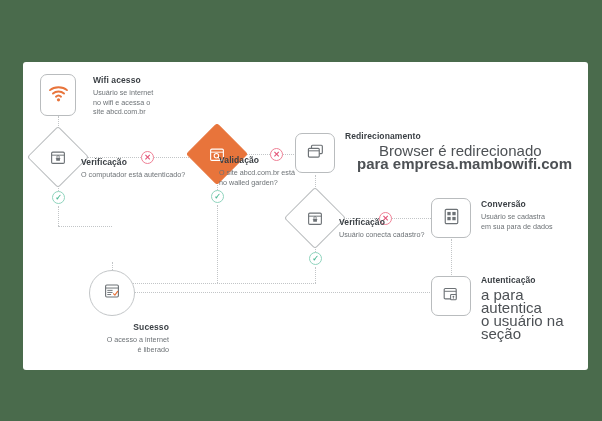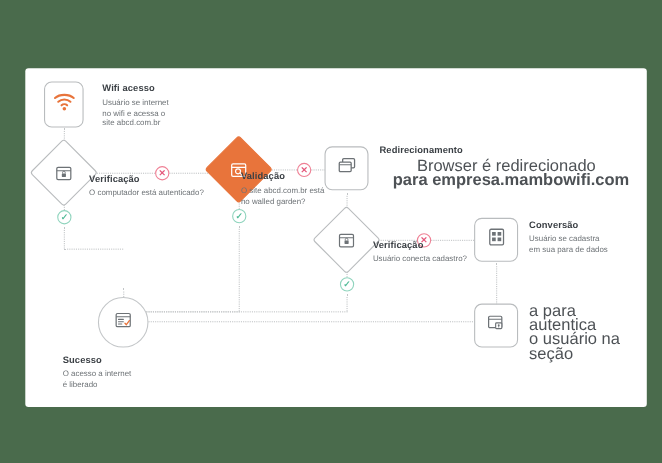--- a/index.html
+++ b/index.html
@@ -43,21 +43,21 @@
   
   .lbl{position:absolute;}
   .lbl .ttl{
     font-size:8.5px;font-weight:bold;color:#3a3f44;letter-spacing:.1px;
     line-height:12px;white-space:nowrap;
   }
   .lbl .dsc{
     font-size:7.2px;color:#6d7276;line-height:9.5px;margin-top:2px;
   }
   .lbl .dsc.big{font-size:15px;line-height:13px;color:#4d5155;}
-  .lbl.ctr{text-align:left;}
+  .lbl.ctr{text-align:right;}
 
   
   .dotv{position:absolute;border-left:1.4px dotted #c2c5c7;}
   .doth{position:absolute;border-top:1.4px dotted #c2c5c7;}
 
   
   .badge{
     position:absolute;width:13px;height:13px;border-radius:50%;
     box-sizing:border-box;display:flex;align-items:center;justify-content:center;
     background:#fff;font-size:8px;line-height:1;font-weight:bold;
@@ -247,20 +247,21 @@
             <rect x="1.5" y="1.5" width="15" height="13" rx="1.4" fill="none" stroke="#6d7276" stroke-width="1.4"></rect>
             <path d="M1.5 5 H16.5" stroke="#6d7276" stroke-width="1.2"></path>
             <rect x="9.5" y="9" width="7" height="6.5" rx="1" fill="#fff" stroke="#6d7276" stroke-width="1.3"></rect>
             <circle cx="13" cy="11.6" r="1.1" fill="#6d7276"></circle>
             <path d="M13 12.4 V14.2" stroke="#6d7276" stroke-width="1.1"></path>
           </svg>
         </span>
       </div>
     </div>
     <div class="lbl" style="left:458px;top:212px;">
+      <div class="ttl">Autenticação</div>
       <div class="dsc big">
         <div>a para autentica</div>
         <div>o usuário na seção</div>
       </div>
     </div>
 
     <div class="node" style="left:66px;top:208px;">
       <div class="circlenode">
         <span>
           <svg width="16" height="16" viewBox="0 0 20 20">

